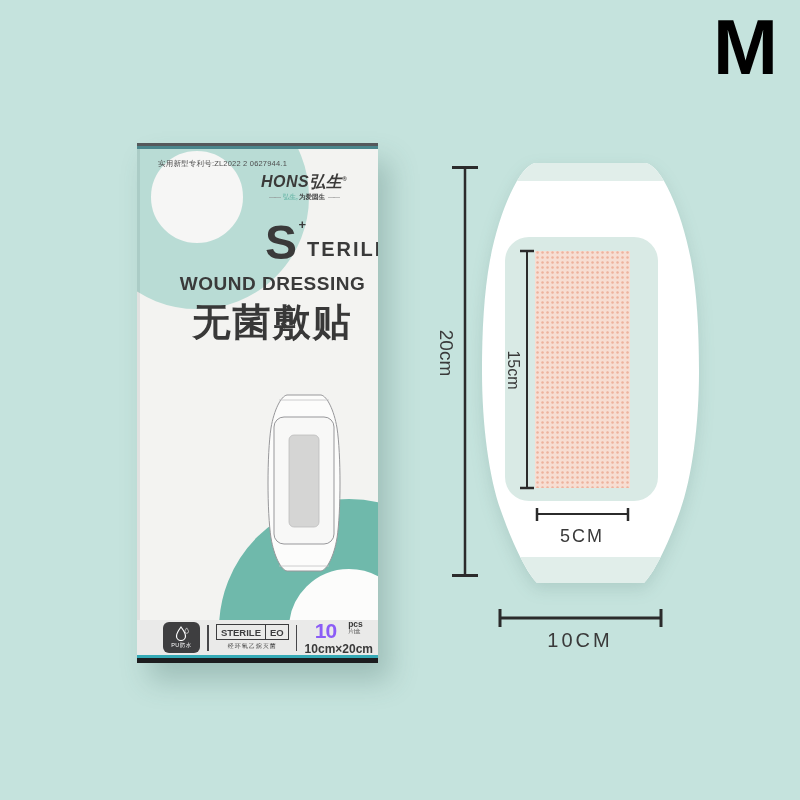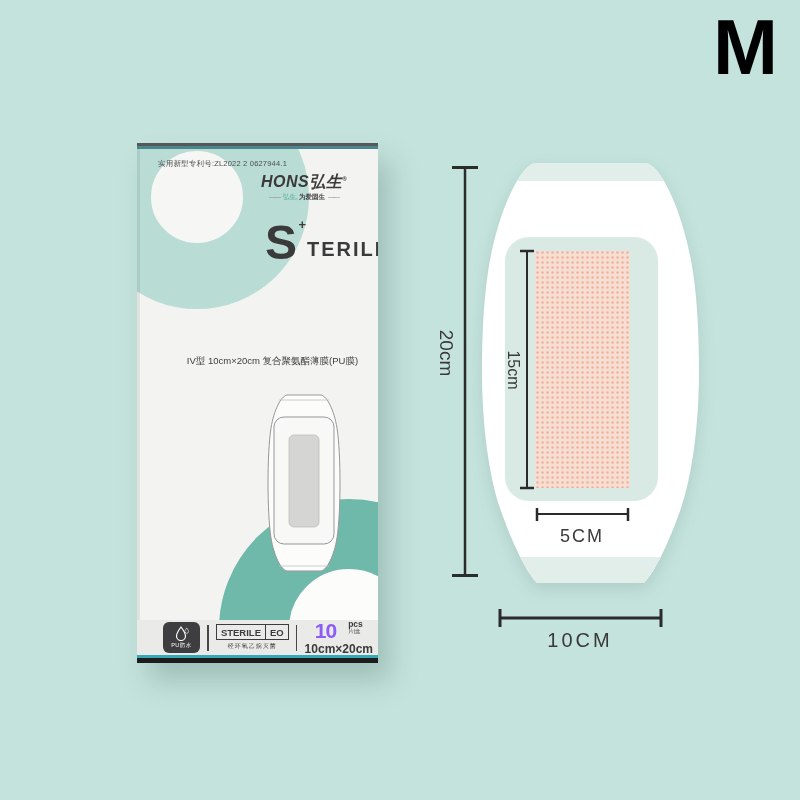--- a/index.html
+++ b/index.html
@@ -100,21 +100,22 @@
       <div class="logo-wrap">
         <div class="logo-line"><span>HONS弘生</span><span class="logo-reg">®</span></div>
         <div class="tagline"><span class="dash">——</span><span class="tg-brand">弘生,</span><span class="tg-rest">为爱固生</span><span class="dash">——</span></div>
       </div>
 
       <div class="sterile-row">
         <span class="big-s"><span>S</span><span class="s-plus">+</span></span>
         <span class="terile">TERILE</span>
       </div>
 
-      <div class="spec-line">IV型 10cm×20cm 复合聚氨酯薄膜(PU膜)</div>
+      <div class="wound-line">WOUND DRESSING</div>
+      <div class="cn-title">无菌敷贴</div>
 
       <svg class="illus" width="82" height="182" viewBox="0 0 82 182">
         <path d="M 24,3 L 58,3 C 64,4 71,18 74,36 C 76,49 77,70 77,91 C 77,112 76,133 74,146 C 71,164 64,178 58,179 L 24,179 C 18,178 11,164 8,146 C 6,133 5,112 5,91 C 5,70 6,49 8,36 C 11,18 18,4 24,3 Z" fill="#fcfcfb" stroke="#97979a" stroke-width="1"></path>
         <line x1="16" y1="8" x2="66" y2="8" stroke="#c2c2c4" stroke-width="0.8"></line>
         <line x1="16" y1="174" x2="66" y2="174" stroke="#c2c2c4" stroke-width="0.8"></line>
         <rect x="11" y="25" width="60" height="127" rx="10" fill="#f8f8f7" stroke="#97979a" stroke-width="1"></rect>
         <rect x="26" y="43" width="30" height="92" rx="5" fill="#d5d5d4" stroke="#bdbdbd" stroke-width="0.8"></rect>
       </svg>
     </div>
 

